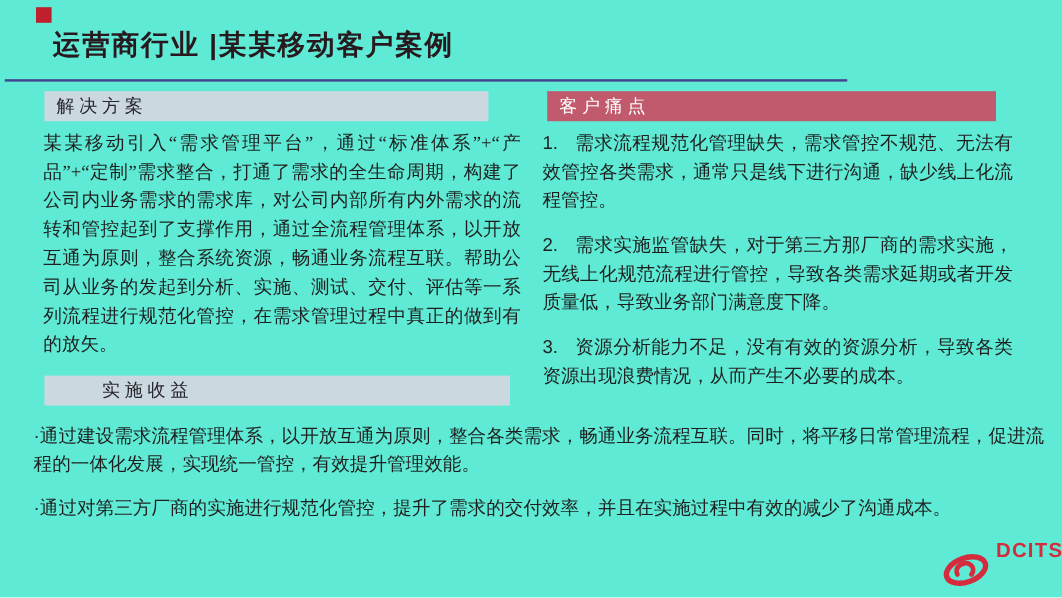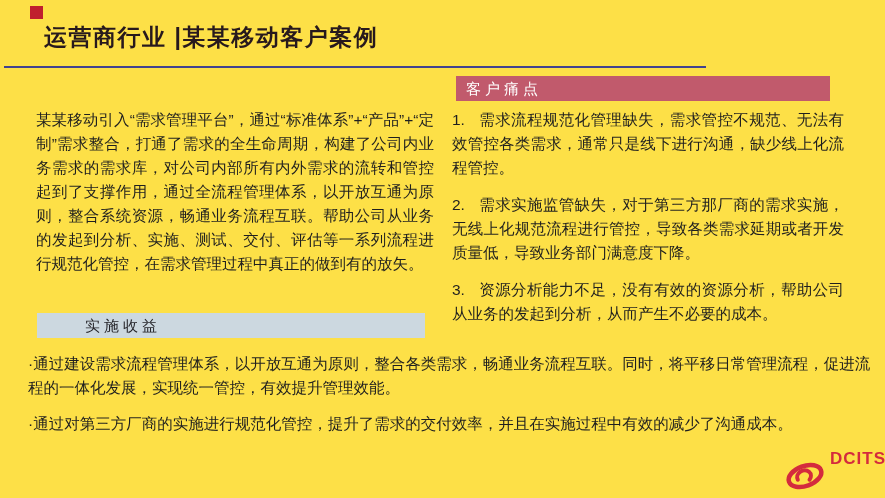--- a/index.html
+++ b/index.html
@@ -1,37 +1,37 @@
 <!DOCTYPE html>
 <html><head>
 <meta charset="utf-8">
 <style>
   html,body{margin:0;padding:0;background:#ffffff;}
   .slide{
-    position:relative;width:885px;height:498px;background:#fde047;
+    position:relative;width:885px;height:498px;background:#5eead4;
     font-family:"Liberation Sans","DejaVu Sans",sans-serif;overflow:hidden;
   }
   .accent-square{position:absolute;left:30px;top:6px;width:13px;height:13px;background:#c01f2e;}
   .title{
     position:absolute;left:44px;top:22px;font-size:23px;font-weight:bold;
     color:#27191d;letter-spacing:1.5px;white-space:nowrap;
   }
   .rule{position:absolute;left:4px;top:66px;width:702px;height:2px;background:#42428e;}
   .bar{
     position:absolute;height:25px;line-height:25px;padding-left:10px;
     font-size:15px;letter-spacing:4px;box-sizing:border-box;white-space:nowrap;
   }
   .bar-light{background:#ccd8e0;color:#26262b;}
   .bar-rose{background:#c15a6c;color:#ffffff;}
   .solution-bar{left:37px;top:76px;width:370px;}
   .pain-bar{left:456px;top:76px;width:374px;}
   .benefit-bar{left:37px;top:313px;width:388px;padding-left:48px;}
   .solution-body{
     position:absolute;left:36px;top:108px;width:398px;
-    font-size:15.5px;line-height:24px;color:#1f1f1f;text-align:justify;
+    font-size:15.5px;line-height:24px;color:#1f1f1f;text-align:justify;font-family:Liberation Serif, serif;
   }
   .pain-body{
     position:absolute;left:452px;top:108px;width:392px;
     font-size:15.5px;line-height:24px;color:#1f1f1f;text-align:justify;
   }
   .pain-item{margin:0 0 13px 0;}
   .pain-item .num{margin-right:14px;}
   .benefits-body{
     position:absolute;left:28px;top:352px;width:848px;
     font-size:15.5px;line-height:24px;color:#1f1f1f;
@@ -46,31 +46,34 @@
 <body>
 
 <div class="slide">
 
   <div class="accent-square"></div>
 
   <div class="title">运营商行业 |某某移动客户案例</div>
 
   <div class="rule"></div>
 
+  <div class="bar bar-light solution-bar">
+    <span>解决方案</span>
+  </div>
 
   <div class="solution-body">某某移动引入“需求管理平台”，通过“标准体系”+“产品”+“定制”需求整合，打通了需求的全生命周期，构建了公司内业务需求的需求库，对公司内部所有内外需求的流转和管控起到了支撑作用，通过全流程管理体系，以开放互通为原则，整合系统资源，畅通业务流程互联。帮助公司从业务的发起到分析、实施、测试、交付、评估等一系列流程进行规范化管控，在需求管理过程中真正的做到有的放矢。</div>
 
   <div class="bar bar-rose pain-bar">
     <span>客户痛点</span>
   </div>
 
   <div class="pain-body">
     <p class="pain-item"><span class="num">1.</span><span>需求流程规范化管理缺失，需求管控不规范、无法有效管控各类需求，通常只是线下进行沟通，缺少线上化流程管控。</span></p>
     <p class="pain-item"><span class="num">2.</span><span>需求实施监管缺失，对于第三方那厂商的需求实施，无线上化规范流程进行管控，导致各类需求延期或者开发质量低，导致业务部门满意度下降。</span></p>
-    <p class="pain-item"><span class="num">3.</span><span>资源分析能力不足，没有有效的资源分析，帮助公司从业务的发起到分析，从而产生不必要的成本。</span></p>
+    <p class="pain-item"><span class="num">3.</span><span>资源分析能力不足，没有有效的资源分析，导致各类资源出现浪费情况，从而产生不必要的成本。</span></p>
   </div>
 
   <div class="bar bar-light benefit-bar">
     <span>实施收益</span>
   </div>
 
   <div class="benefits-body">
     <p class="benefit-item">·通过建设需求流程管理体系，以开放互通为原则，整合各类需求，畅通业务流程互联。同时，将平移日常管理流程，促进流程的一体化发展，实现统一管控，有效提升管理效能。</p>
     <p class="benefit-item">·通过对第三方厂商的实施进行规范化管控，提升了需求的交付效率，并且在实施过程中有效的减少了沟通成本。</p>
   </div>

